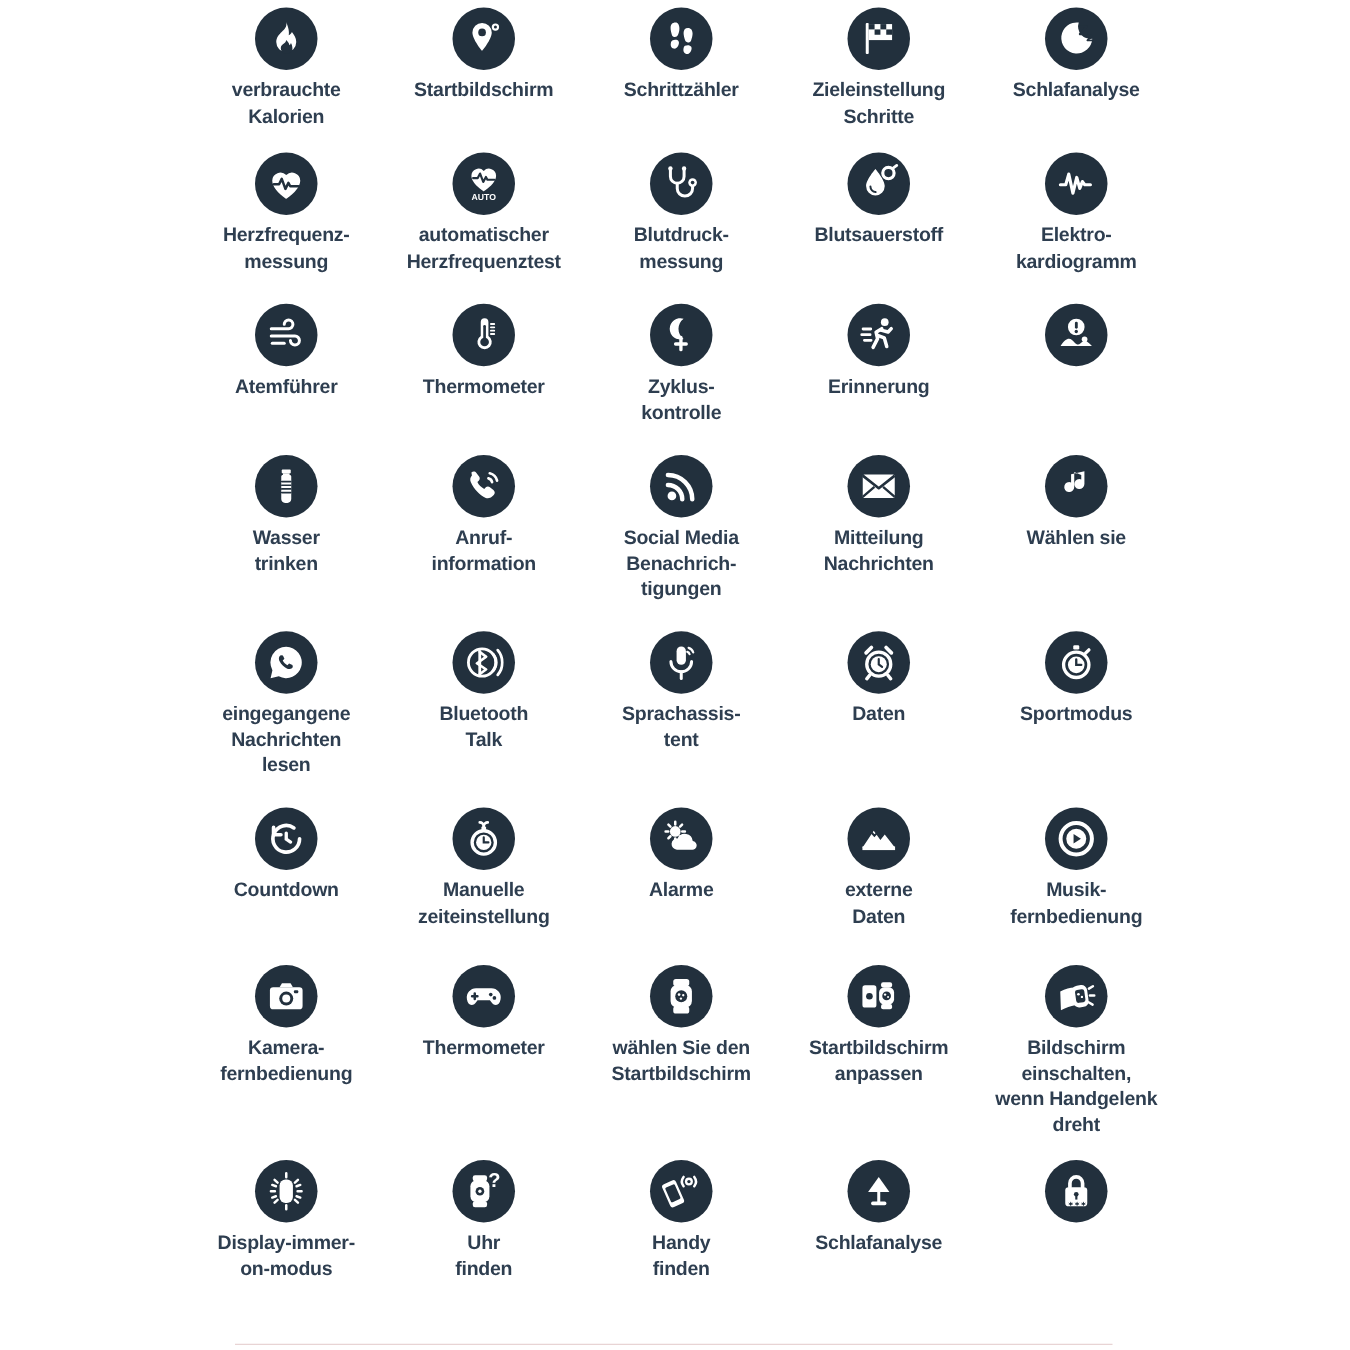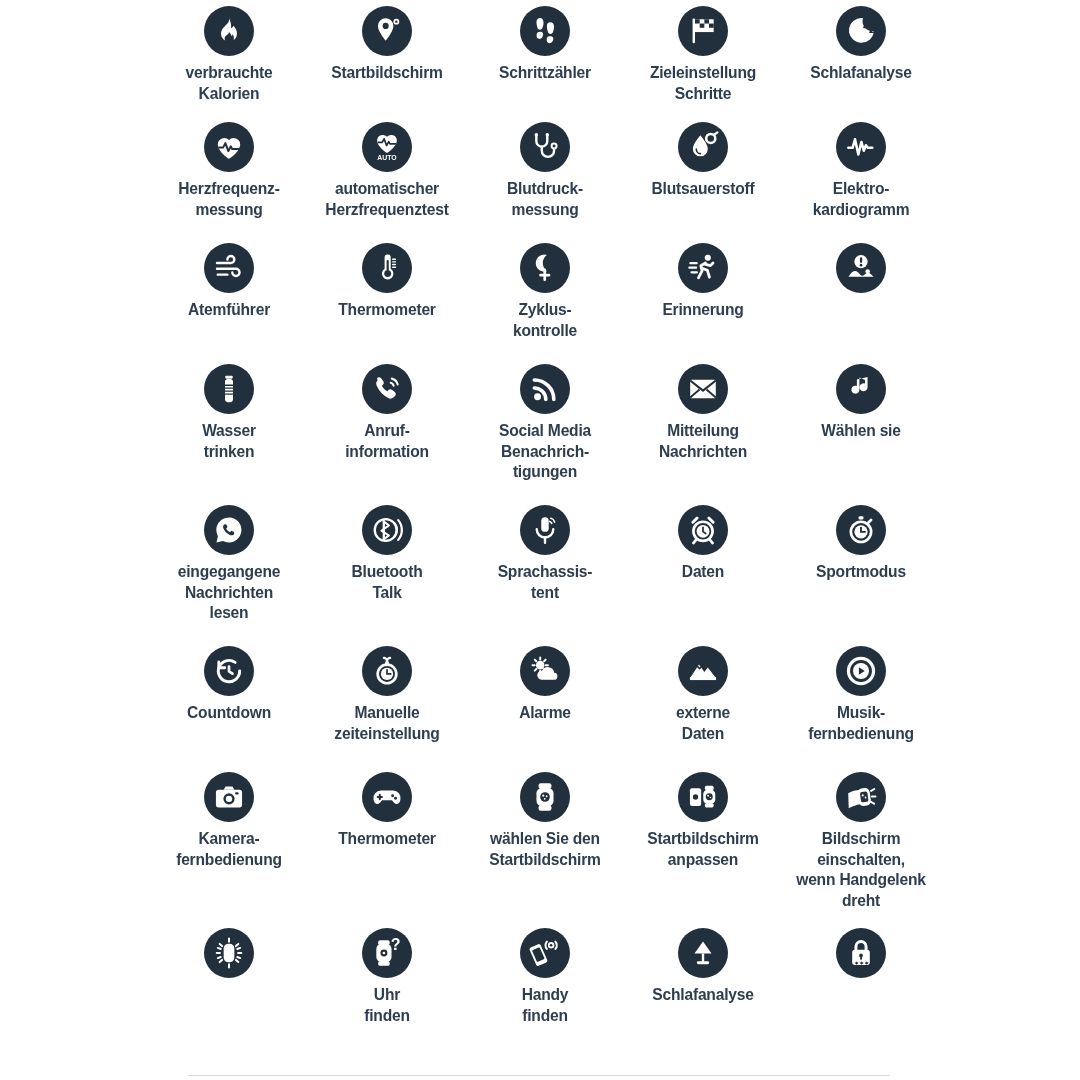--- a/index.html
+++ b/index.html
@@ -459,20 +459,21 @@
       </div>
       <div class="feature-label">Bildschirm<br>einschalten,<br>wenn Handgelenk<br>dreht</div>
     </div>
     <div class="feature-cell row-h-8">
       <div class="icon-badge">
         <svg width="32" height="32" viewBox="0 0 24 24" fill="none">
           <rect x="8" y="5" width="8" height="14" rx="3.6" fill="#ffffff"></rect>
           <path d="M12 1.2v2.4M12 20.4v2.4M2.8 12h2.4M18.8 12h2.4M5 5.2l1.8 1.6M17.2 17.2l1.8 1.6M5 18.8l1.8-1.6M17.2 6.8l1.8-1.6M3.6 8.2l2.2.8M18.2 15l2.2.8M3.6 15.8l2.2-.8M18.2 9l2.2-.8" stroke="#ffffff" stroke-width="1.5" stroke-linecap="round"></path>
         </svg>
       </div>
+      <div class="feature-label">Display-immer-<br>on-modus</div>
     </div>
     <div class="feature-cell row-h-8">
       <div class="icon-badge">
         <svg width="32" height="32" viewBox="0 0 24 24" fill="none">
           <rect x="5.4" y="2.4" width="8.6" height="3.6" rx="1.4" fill="#ffffff"></rect>
           <rect x="5.4" y="18" width="8.6" height="3.6" rx="1.4" fill="#ffffff"></rect>
           <rect x="4" y="5.4" width="11.4" height="13.2" rx="3.6" fill="#ffffff"></rect>
           <circle cx="9.7" cy="12" r="2.6" fill="#22303d"></circle>
           <circle cx="9.7" cy="12" r="1" fill="#ffffff"></circle>
           <text x="18.4" y="9.6" font-family="Liberation Sans, sans-serif" font-size="12" font-weight="bold" fill="#ffffff" text-anchor="middle">?</text>

